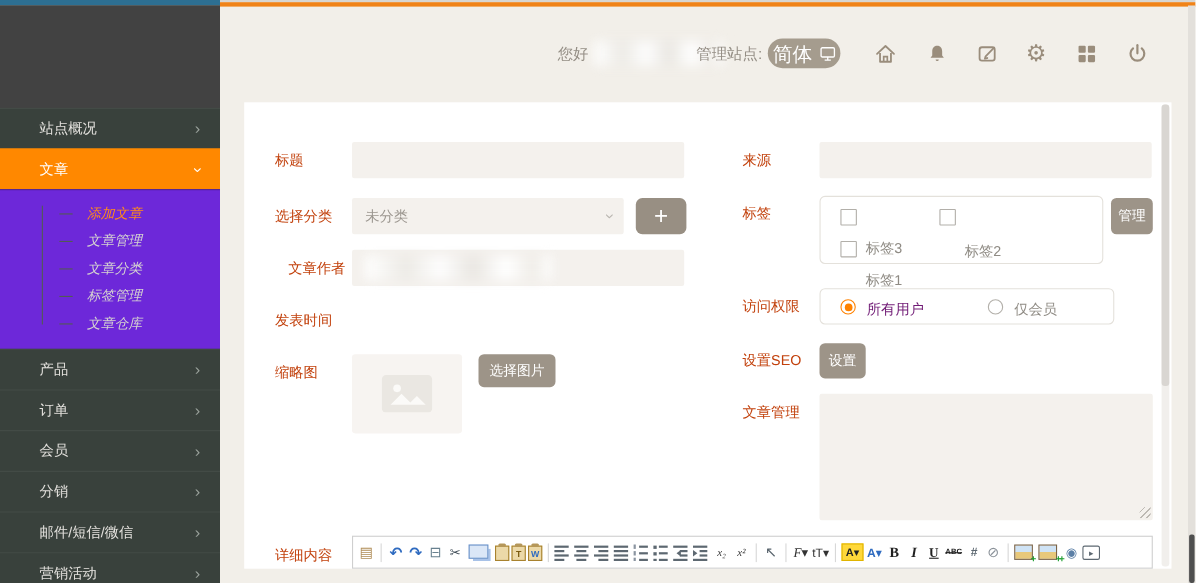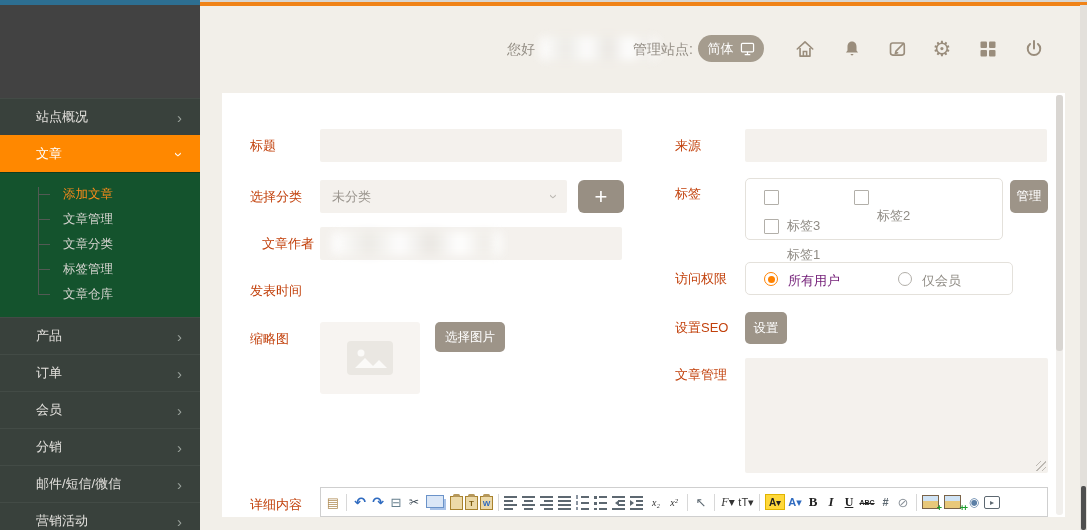--- a/index.html
+++ b/index.html
@@ -14,33 +14,33 @@
 
   
   .sidebar{left:0;top:5px;width:200px;height:525px;background:#39413c;}
   .logo{height:93px;background:#424242;}
   .sb-item{height:36px;display:flex;align-items:center;justify-content:space-between;
            padding:0 18px 0 36px;color:#e3e1dd;font-size:13px;cursor:pointer;
            border-top:1px solid rgba(255,255,255,0.055);}
   .sb-item .chev{color:#99a19b;font-size:15px;line-height:1;}
   .sb-item.active{background:#ff8800;color:#fff;border-top-color:#ff8800;}
   .sb-item.active .chev{color:#fff;transform:rotate(90deg);}
-  .sb-sub{background:#14532d;padding:9px 0 10px;position:relative;border-top:1px solid rgba(0,0,0,0.25);}
+  .sb-sub{background:#6d28d9;padding:9px 16px 10px;position:relative;border-top:1px solid rgba(0,0,0,0.25);font-style:italic;}
   .sb-sub::before{content:"";position:absolute;left:38px;top:14px;bottom:22px;width:1px;background:#525a54;}
   .sb-subitem{height:25px;line-height:25px;padding-left:63px;font-size:12.5px;color:#d6d4d0;
               position:relative;cursor:pointer;}
   .sb-subitem::before{content:"";position:absolute;left:38px;top:12px;width:12px;height:1px;background:#525a54;}
   .sb-subitem.active{color:#ff8c1a;}
 
   
   .hd-text{color:#948e85;font-size:14px;line-height:22px;}
   .redact{filter:blur(5px);border-radius:3px;
           background:linear-gradient(90deg,#ffffff 0%,#eceae5 22%,#fdfdfd 40%,#e9e6e1 58%,#ffffff 75%,#efece7 90%,#fff 100%);}
   .pill{background:#a59c8e;border-radius:14px;display:flex;align-items:center;justify-content:center;
-        gap:6px;color:#fff;font-size:13px;cursor:pointer;}
+        gap:6px;color:#fff;font-size:18px;cursor:pointer;}
   .hd-icon{width:24px;height:24px;display:flex;align-items:center;justify-content:center;
            color:#9a8d7c;cursor:pointer;}
   .hd-icon svg{display:block;}
   .gear-glyph{font-size:21px;line-height:1;}
 
   
   .card{left:222px;top:93px;width:843px;height:424px;background:#ffffff;}
   .flabel{color:#c2410c;font-size:13px;}
   .finput{background:#f4f1ed;border-radius:2px;color:#9a958e;font-size:13px;
           display:flex;align-items:center;padding:0 12px;box-sizing:border-box;}
@@ -308,21 +308,21 @@
     <span class="abs flabel" style="left:453px;top:36px;line-height:33px;">来源</span>
     <div class="abs finput" style="left:523px;top:36px;width:302px;height:33px;">
       <span></span>
     </div>
 
     <span class="abs flabel" style="left:453px;top:87px;line-height:28px;">标签</span>
     <div class="abs wbox" style="left:523px;top:85px;width:258px;height:62px;">
       <span class="abs cb" style="left:18px;top:11px;"></span>
       <span class="abs cb-label" style="left:41px;top:10px;">标签3</span>
       <span class="abs cb" style="left:108px;top:11px;"></span>
-      <span class="abs cb-label" style="left:131px;top:0;">标签2</span>
+      <span class="abs cb-label" style="left:131px;top:13px;">标签2</span>
       <span class="abs cb" style="left:18px;top:40px;"></span>
       <span class="abs cb-label" style="left:41px;top:39px;">标签1</span>
     </div>
     <button class="abs gbtn" style="left:788px;top:87px;width:38px;height:33px;">管理</button>
 
     <span class="abs flabel" style="left:453px;top:169px;line-height:33px;">访问权限</span>
     <div class="abs wbox" style="left:523px;top:169px;width:268px;height:33px;">
       <span class="abs radio sel" style="left:18px;top:9px;"></span>
       <span class="abs radio-label sel" style="left:42px;top:9px;">所有用户</span>
       <span class="abs radio" style="left:152px;top:9px;"></span>

